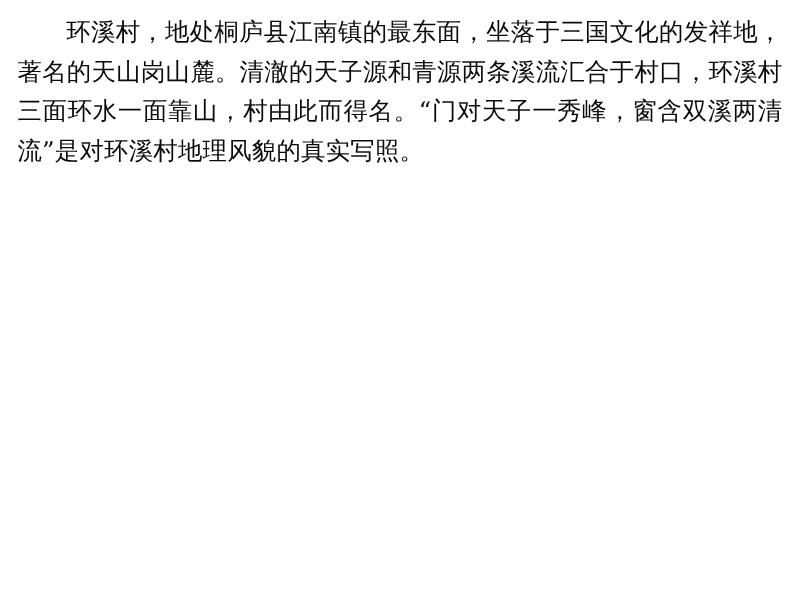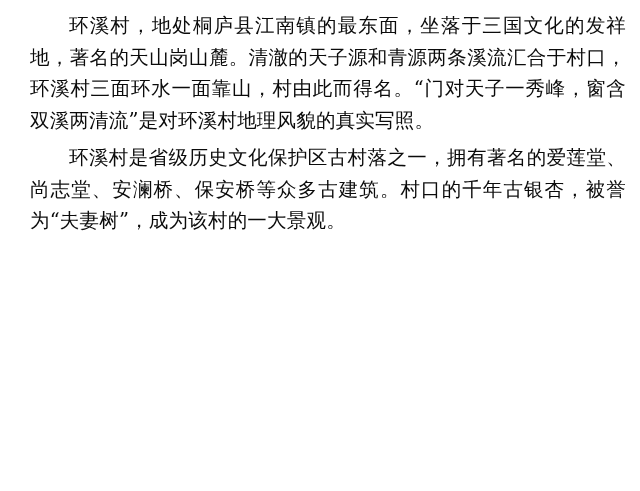--- a/index.html
+++ b/index.html
@@ -10,21 +10,21 @@
   body {
     width: 640px;
     height: 491px;
     overflow: hidden;
     font-family: "DejaVu Serif", "Liberation Serif", serif;
   }
   .page {
     box-sizing: border-box;
     width: 640px;
     height: 491px;
-    padding: 10px 14px 0 30px;
+    padding: 10px 14px 0 14px;
     background: #ffffff;
   }
   .para {
     margin: 0 0 6px 0;
     font-size: 19.5px;
     line-height: 31.5px;
     color: #0b0b0b;
     text-align: justify;
     text-justify: inter-ideograph;
     text-indent: 2em;
@@ -33,14 +33,13 @@
   }
   .para:last-child {
     margin-bottom: 0;
   }
 </style>
 </head>
 <body>
 
 <div class="page">
   <p class="para">环溪村，地处桐庐县江南镇的最东面，坐落于三国文化的发祥地，著名的天山岗山麓。清澈的天子源和青源两条溪流汇合于村口，环溪村三面环水一面靠山，村由此而得名。“门对天子一秀峰，窗含双溪两清流”是对环溪村地理风貌的真实写照。</p>
-  <p class="para">环溪村是省级历史文化保护区古村落之一，拥有著名的爱莲堂、尚志堂、安澜桥、保安桥等众多古建筑。村口的千年古银杏，被誉为“夫妻树”，成为该村的一大景观。</p>
 </div>
 
 </body></html>

